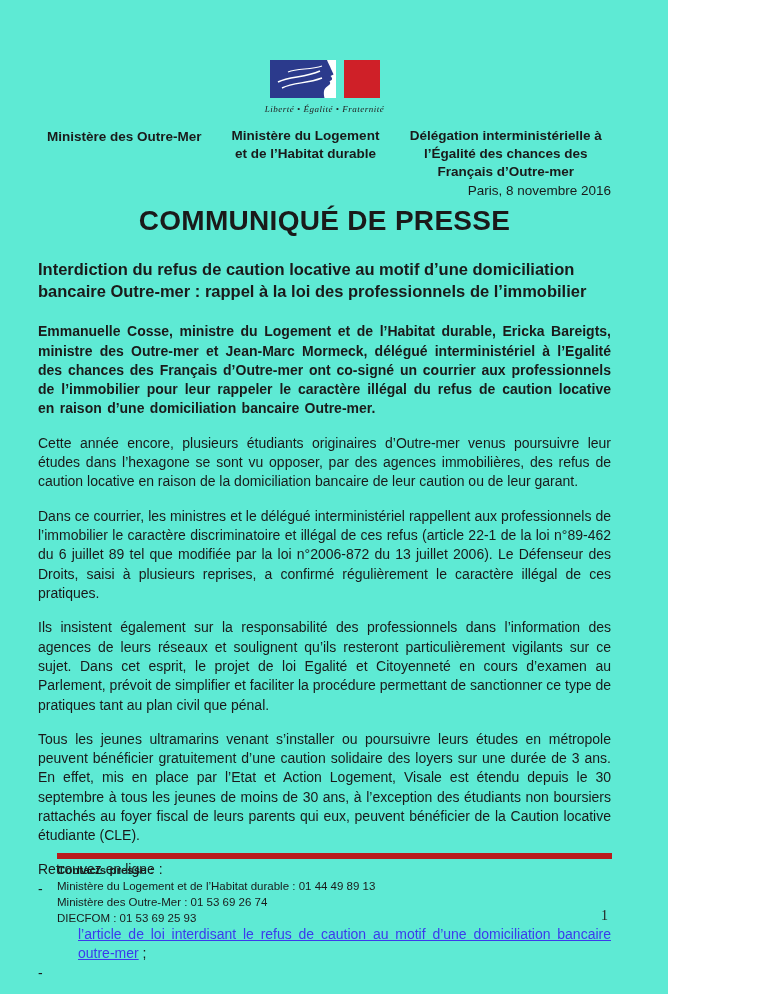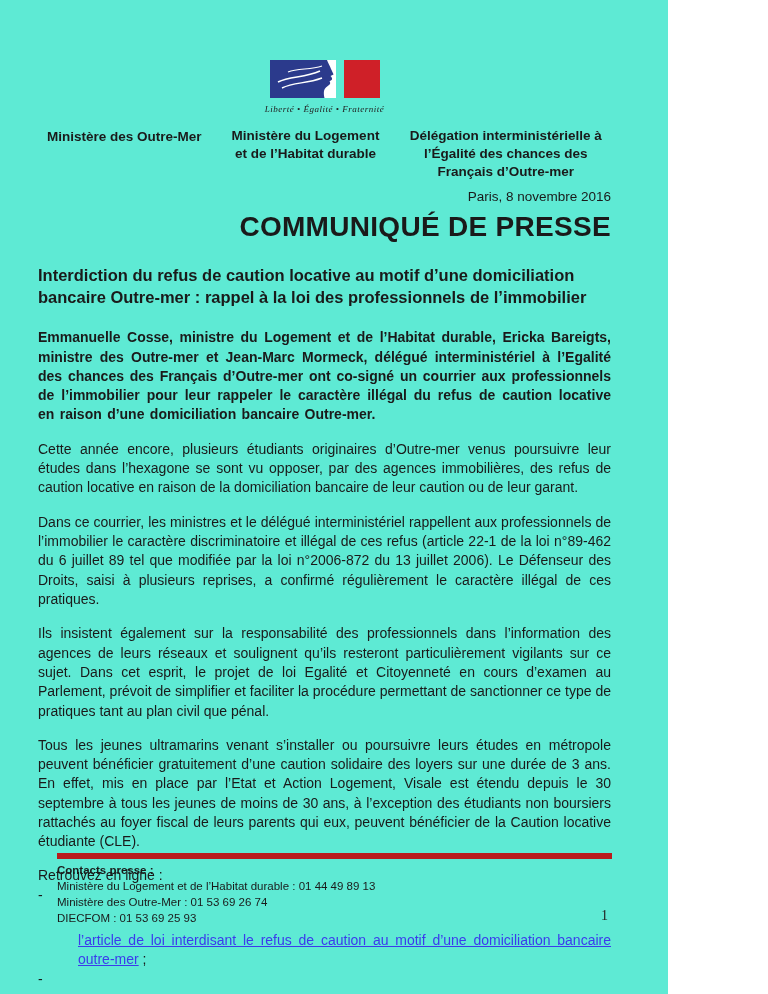--- a/index.html
+++ b/index.html
@@ -49,25 +49,25 @@
     font-size:13.5px;
     line-height:1.35;
   }
   .org{ white-space:pre-line; text-align:center; }
   .org.c1{ width:215px; }
   .org.c2{ width:195px; padding-top:1px; }
   .org.c3{ width:238px; }
   .dateline{
     text-align:right;
     font-size:13.5px;
-    margin-top:7px;
+    margin-top:1px;
   }
   
   h1.doc-title{
-    text-align:right;
+    text-align:center;
     font-size:28px;
     letter-spacing:.3px;
     margin:7px 0 0 0;
   }
   h2.doc-subtitle{
     text-align:left;
     font-size:16.5px;
     line-height:1.35;
     margin:21px 0 0 0;
   }

